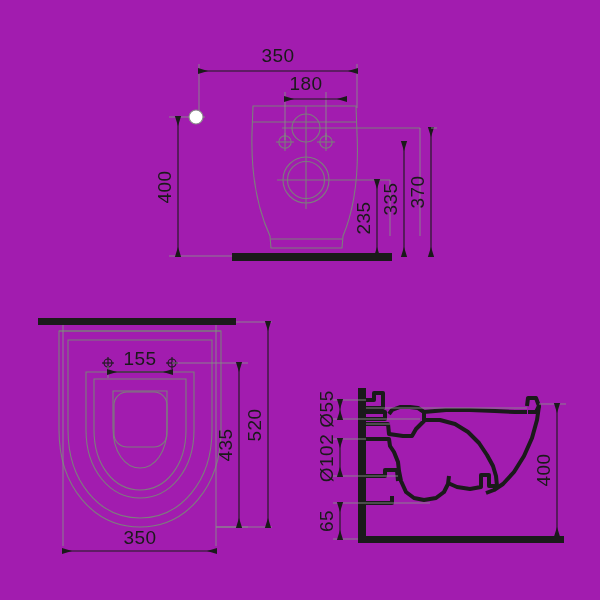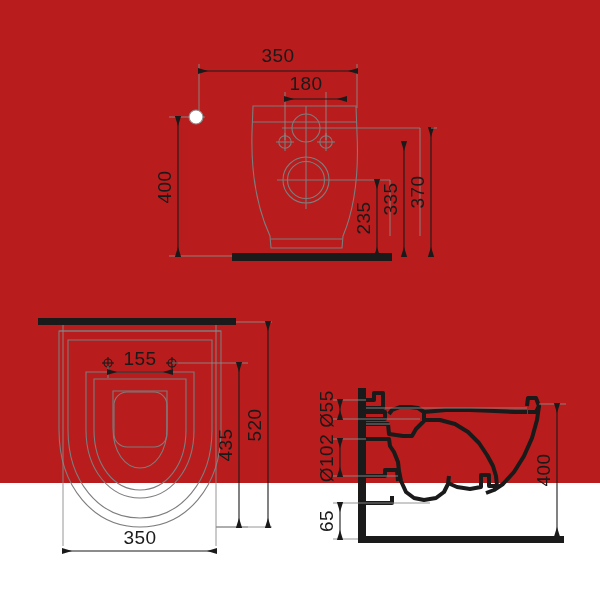--- a/index.html
+++ b/index.html
@@ -1,17 +1,17 @@
 <!DOCTYPE html>
 <html><head>
 <meta charset="utf-8">
 <style>
   html,body{margin:0;padding:0;background:#ffffff;}
   body{width:600px;height:600px;overflow:hidden;font-family:"Liberation Sans",sans-serif;}
-  #sheet{position:relative;width:600px;height:483px;background:#b91c1c;}
+  #sheet{position:relative;width:600px;height:600px;background:#a21caf;}
   #sheet svg{position:absolute;top:0;left:0;width:600px;height:600px;}
   .dimtext{font-family:"Liberation Sans",sans-serif;font-size:19px;fill:#1a1a1a;letter-spacing:0.5px;}
   .dimtext-v{font-family:"Liberation Sans",sans-serif;font-size:19px;fill:#1a1a1a;letter-spacing:0.5px;}
 </style>
 </head>
 <body>
 
 <div id="sheet">
 
 <svg viewBox="0 0 600 600" xmlns="http://www.w3.org/2000/svg">

